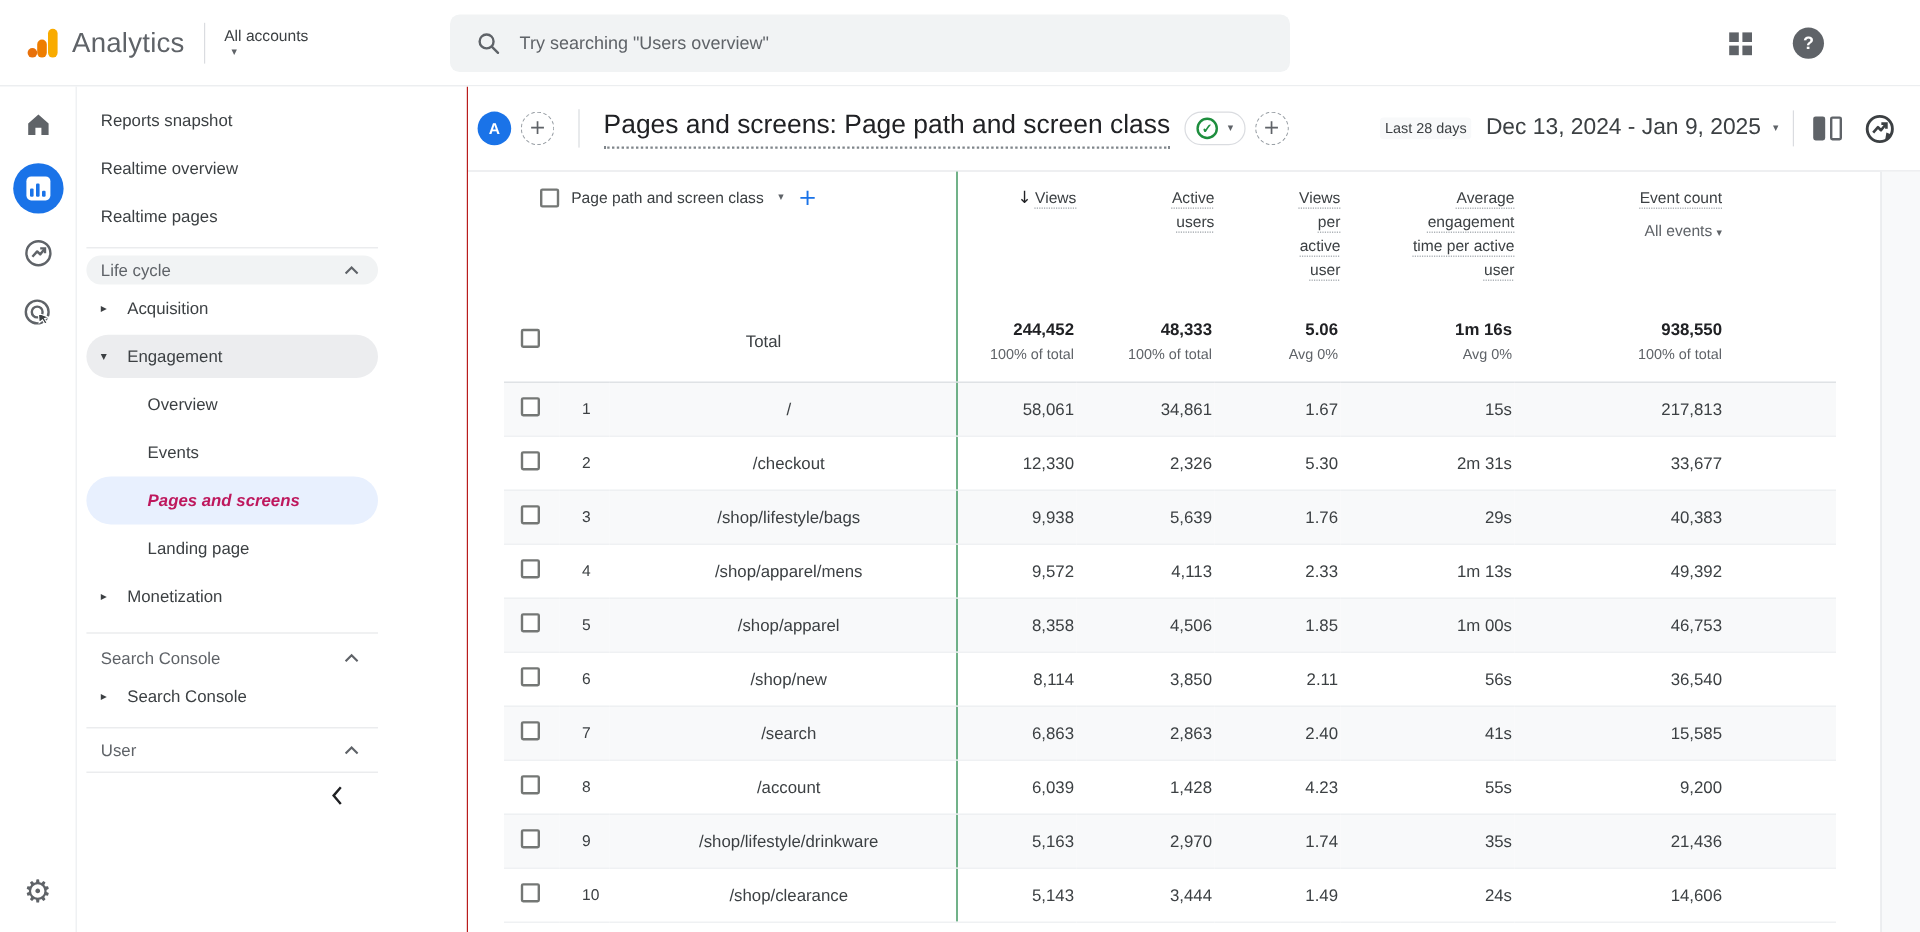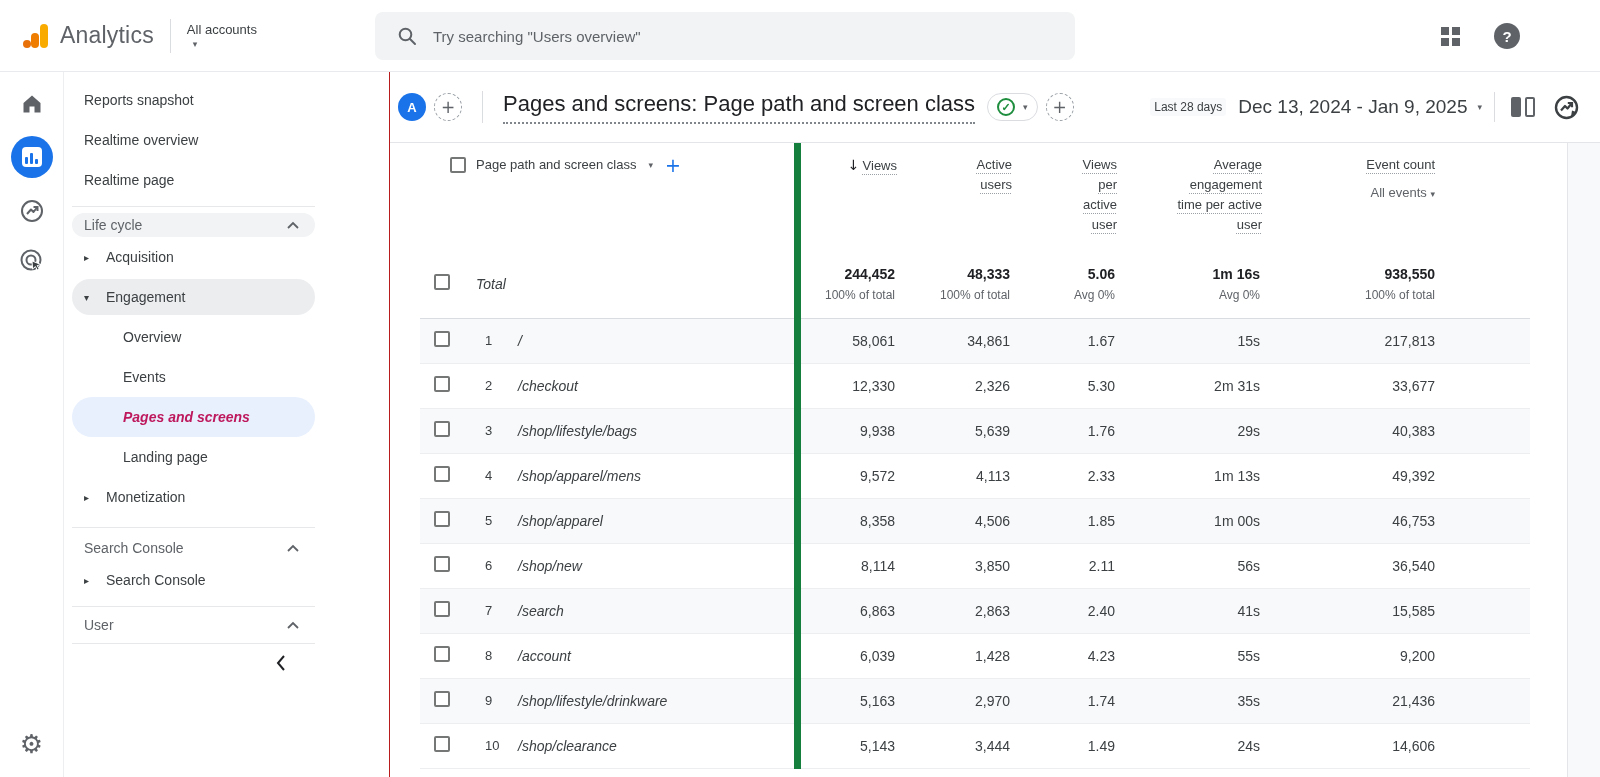--- a/index.html
+++ b/index.html
@@ -66,42 +66,42 @@
 
   
   .gutter { position:absolute; top:71px; right:0; width:33px; bottom:0; background:#f8f9fa; border-left:1px solid #e3e5e8; }
 
   
   .table-wrap { padding-left:30px; }
   table { border-collapse:collapse; table-layout:fixed; width:1110px; font-size:14px; color:#3c4043; }
   th, td { font-weight:normal; }
   thead .hdr-row th { vertical-align:top; padding-top:12px; height:107px; text-align:right; font-size:13px; line-height:20px; color:#3c4043; }
   th.c-dimhead { text-align:left; }
-  .col-views { border-left:7px solid #15803d; }
+  .col-views { border-left:1px solid #15803d; }
   .dotted { text-decoration:underline dotted; text-decoration-color:#9aa0a6; text-underline-offset:4px; text-decoration-thickness:1px; }
   .w48 { display:inline-block; width:48px; }
   .w92 { display:inline-block; width:92px; }
   .sort-arrow { font-size:14px; color:#202124; margin-right:3px; }
   .sorted { color:#202124; }
   .allevents { margin-top:8px; font-size:13px; color:#5f6368; }
   .checkbox { width:16px; height:16px; border:2px solid #747775; border-radius:2px; display:inline-block; background:#fff; }
   .c-check { padding-left:14px; text-align:left; vertical-align:middle; }
   thead .hdr-row .c-check { vertical-align:top; padding-top:14px; }
   .total-row td { height:68px; vertical-align:middle; border-bottom:1px solid #d9dce0; }
   .total-label { font-size:14px; color:#3c4043; }
   .tv { font-size:14px; color:#202124; font-weight:bold; }
   .ts { font-size:12px; color:#5f6368; margin-top:6px; }
   td.c-m, .total-row td.c-m { text-align:right; padding-right:2px; }
   td.c-event, .total-row td.c-event { padding-right:10px; }
   thead th.c-event { padding-right:10px; }
   tbody tr { height:45px; }
   tbody tr:nth-child(odd) { background:#f8f9fa; }
   tbody td { border-bottom:1px solid #eceef0; vertical-align:middle; }
   .c-rank { padding-left:19px; font-size:13px; text-align:left; }
-  .c-dim { padding-left:10px; text-align:left;font-style:italic; }
+  .c-dim { padding-left:10px; text-align:center; }
   .dim-header-inner { display:flex; align-items:center; gap:12px; padding-left:10px; }
   .dim-caret { font-size:9px; color:#5f6368; }
   .plus-blue { color:#1a73e8; font-size:19px; font-weight:normal; }
 </style>
 </head>
 <body>
 
 <div class="topbar">
   <div class="logo-wrap">
     <svg width="28" height="28" viewBox="0 0 28 28">
@@ -162,21 +162,21 @@
   </div>
 
   <div class="nav">
     <div class="nav-item">
         <span>Reports snapshot</span>
       </div>
     <div class="nav-item">
         <span>Realtime overview</span>
       </div>
     <div class="nav-item">
-        <span>Realtime page</span>
+        <span>Realtime pages</span>
       </div>
     <div class="nav-divider"></div>
 
     <div class="section-header pill-gray">
       <span>Life cycle</span>
       <svg width="12" height="8" viewBox="0 0 12 8">
           <polyline points="1,7 6,2 11,7" fill="none" stroke="#5f6368" stroke-width="1.8"></polyline>
         </svg>
     </div>
     <div class="nav-tri-item">

